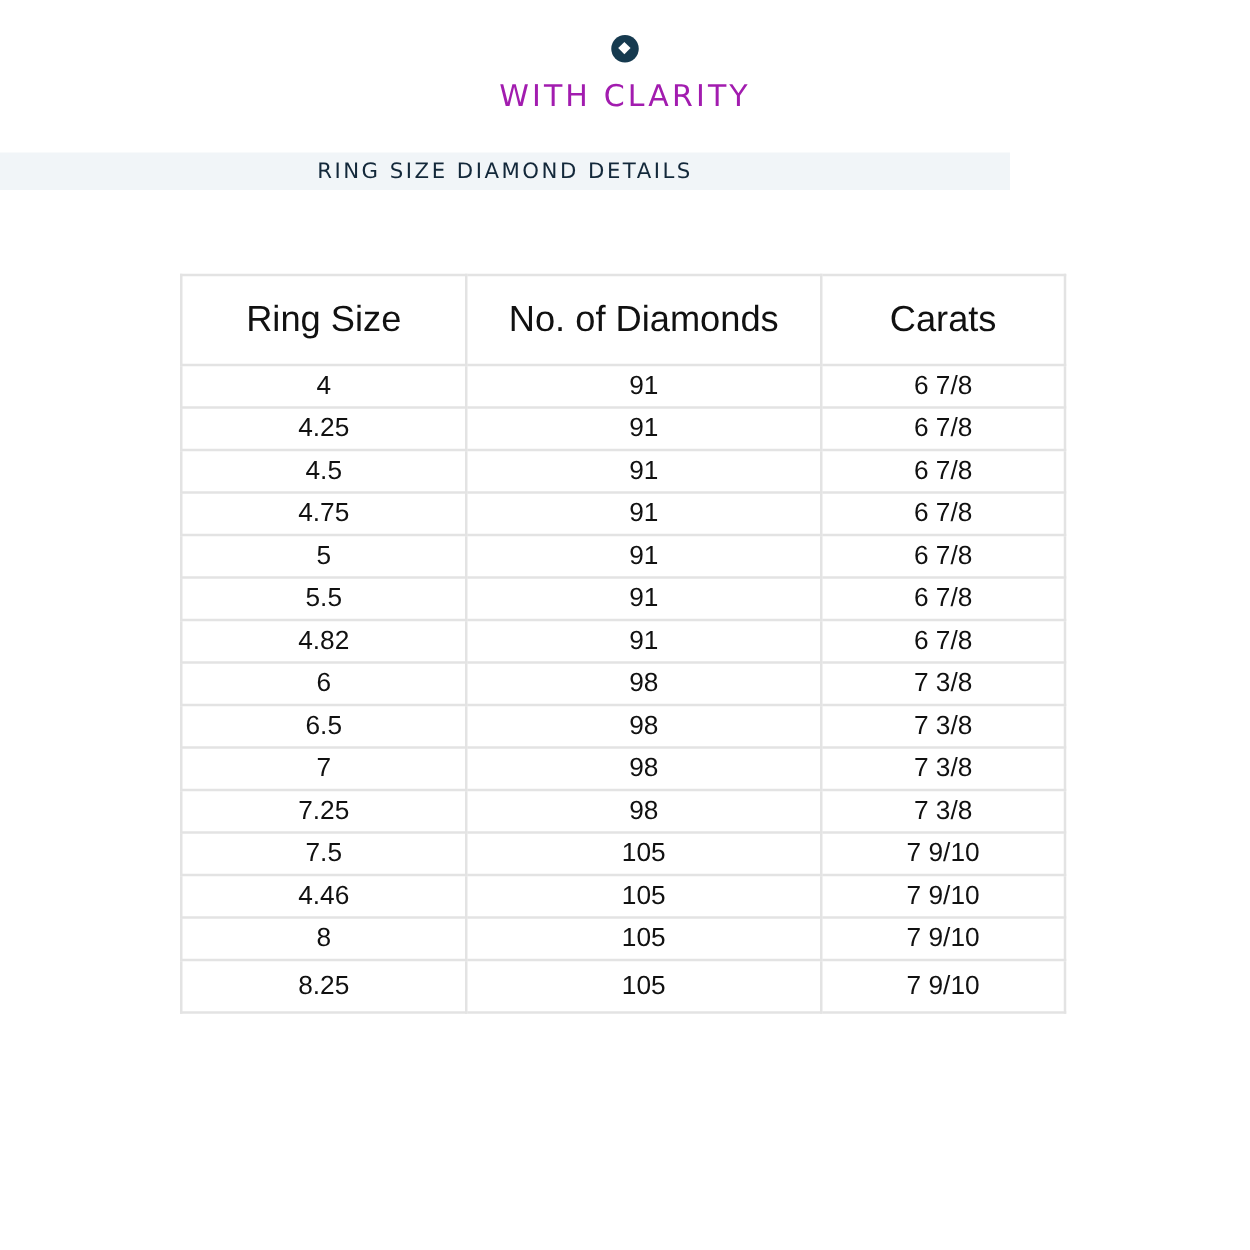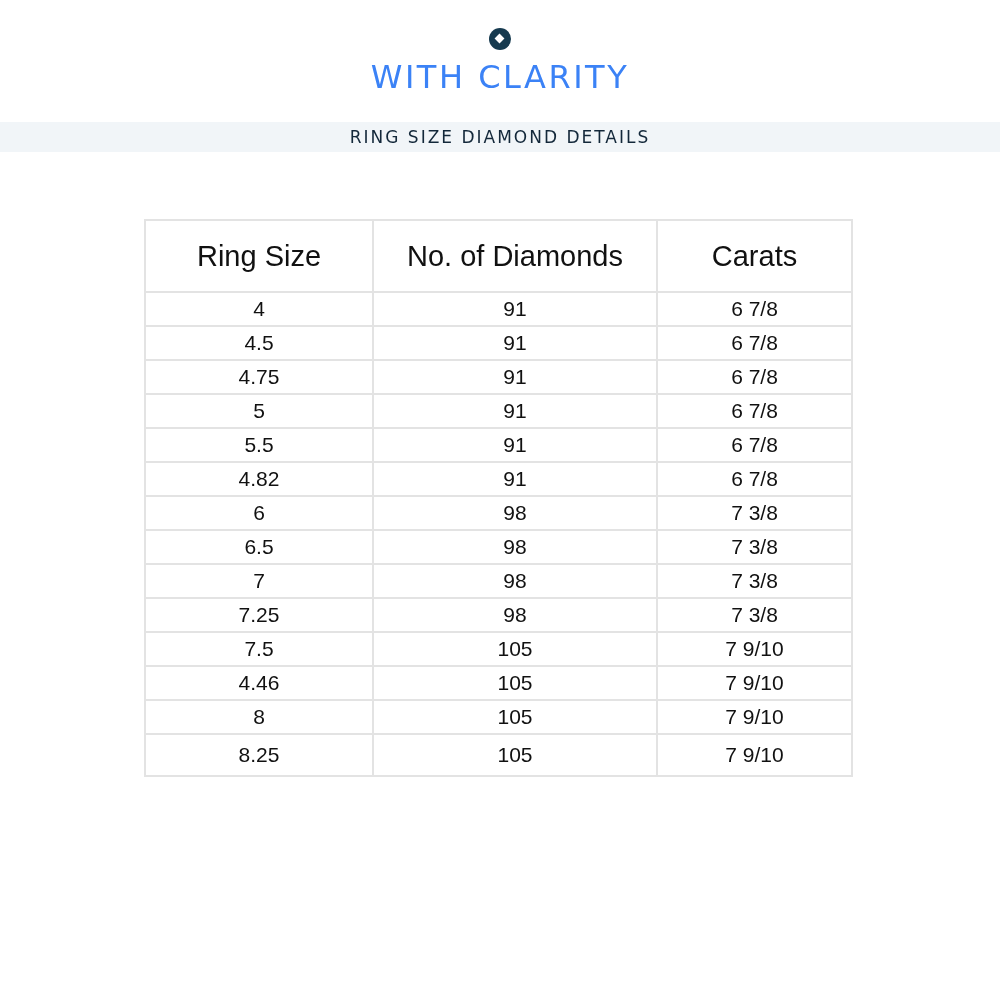--- a/index.html
+++ b/index.html
@@ -34,30 +34,30 @@
       background: #ffffff;
       transform: rotate(45deg);
     }
     .brand {
       position: absolute;
       left: 0;
       top: 60px;
       width: 1000px;
       text-align: center;
       font-family: "DejaVu Sans", sans-serif;
-      font-size: 32px;
+      font-size: 24px;
       letter-spacing: 2.5px;
-      color: #3b82f6;
+      color: #a21caf;
       line-height: 34px;
     }
     .banner {
       position: absolute;
       left: 0;
       top: 122px;
-      width: 1000px;
+      width: 808px;
       height: 30px;
       background: #f1f5f8;
     }
     .banner-title {
       display: block;
       text-align: center;
       line-height: 30px;
       font-family: "DejaVu Sans", sans-serif;
       font-size: 17px;
       letter-spacing: 2px;
@@ -117,20 +117,25 @@
       <th>Carats</th>
     </tr>
   </thead>
   <tbody id="tbody">
       <tr>
         <td>4</td>
         <td>91</td>
         <td>6 7/8</td>
       </tr>
       <tr>
+        <td>4.25</td>
+        <td>91</td>
+        <td>6 7/8</td>
+      </tr>
+      <tr>
         <td>4.5</td>
         <td>91</td>
         <td>6 7/8</td>
       </tr>
       <tr>
         <td>4.75</td>
         <td>91</td>
         <td>6 7/8</td>
       </tr>
       <tr>

